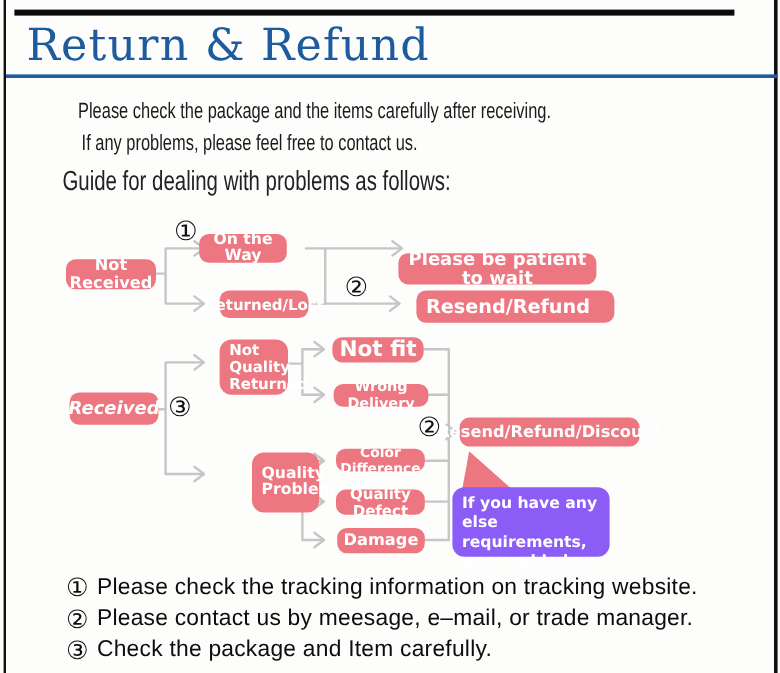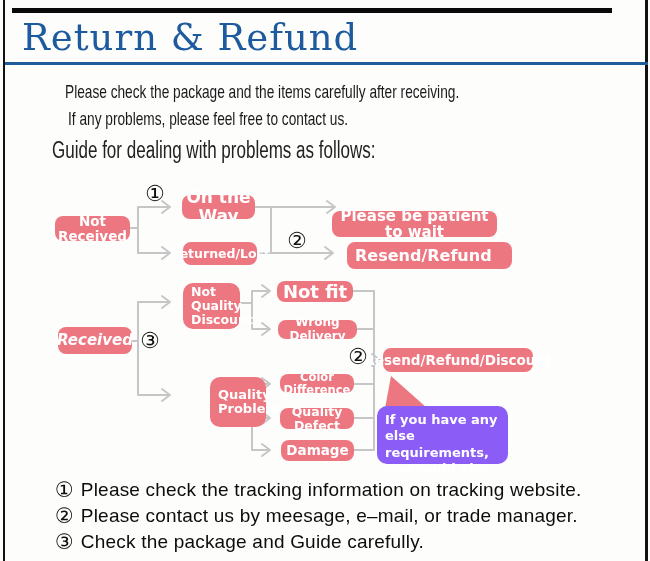--- a/index.html
+++ b/index.html
@@ -71,26 +71,26 @@
       <path d="M262,378 L270,384 L262,390 M262,412 L270,418 L262,424 M262,444 L270,450 L262,456"></path>
 
       <path d="M353,291 L374,291 M357,329 L374,329 M354,384 L374,384 M354,418 L374,418 M354,450 L374,450 M374,291 L374,450 M374,360 L376,360"></path>
       <path d="M372,354 L380,360 L372,366"></path>
     </g>
 
     <polygon points="391,376 427,408 384,414" fill="#ed7781"></polygon>
   </svg>
 
   <div class="fnode" style="left:55px;top:216px;width:75px;height:25px;font-size:13.5px;">Not Received</div>
-  <div class="fnode" style="left:182px;top:195px;width:73px;height:24px;font-size:17px;">On the Way</div>
+  <div class="fnode" style="left:166px;top:195px;width:73px;height:24px;font-size:13px;">On the Way</div>
   <div class="fnode" style="left:183px;top:242px;width:74px;height:23px;font-size:12.5px;">Returned/Lost</div>
   <div class="fnode" style="left:332px;top:192px;width:165px;height:26px;font-size:15px;margin-top:19px;">Please be patient to wait</div>
   <div class="fnode left" style="left:347px;top:242px;width:165px;height:27px;font-size:16px;text-align:right;">Resend/Refund</div>
   <div class="fnode" style="left:58px;top:327px;width:74px;height:27px;font-size:15px;font-style:italic;">Received</div>
-  <div class="fnode left" style="left:183px;top:283px;width:57px;height:46px;font-size:12.5px;border-radius:10px;">Not Quality Discount</div>
+  <div class="fnode left" style="left:183px;top:283px;width:57px;height:46px;font-size:12.5px;border-radius:10px;">Not Quality Returned</div>
   <div class="fnode left" style="left:182px;top:377px;width:56px;height:50px;font-size:13px;border-radius:10px;margin-left:28px;">Quality Problem</div>
   <div class="fnode" style="left:277px;top:281px;width:76px;height:21px;font-size:18px;">Not fit</div>
   <div class="fnode" style="left:278px;top:320px;width:79px;height:19px;font-size:12px;">Wrong Delivery</div>
   <div class="fnode" style="left:280px;top:374px;width:74px;height:19px;font-size:11.5px;">Color Difference</div>
   <div class="fnode" style="left:280px;top:408px;width:74px;height:21px;font-size:12.5px;">Quality Defect</div>
   <div class="fnode" style="left:281px;top:440px;width:73px;height:21px;font-size:13.5px;">Damage</div>
   <div class="fnode" style="left:383px;top:348px;width:150px;height:24px;font-size:13.5px;">Resend/Refund/Discount</div>
 
   <div class="bubble">If you have any else requirements, you could also tell us!</div>
 
@@ -103,17 +103,17 @@
     <div class="note-row">
       <span class="note-marker">①</span>
       <span class="note-text">Please check the tracking information on tracking website.</span>
     </div>
     <div class="note-row">
       <span class="note-marker">②</span>
       <span class="note-text">Please contact us by meesage, e–mail, or trade manager.</span>
     </div>
     <div class="note-row">
       <span class="note-marker">③</span>
-      <span class="note-text">Check the package and Guide carefully.</span>
+      <span class="note-text">Check the package and Item carefully.</span>
     </div>
   </div>
 
 </div>
 
 </body></html>

